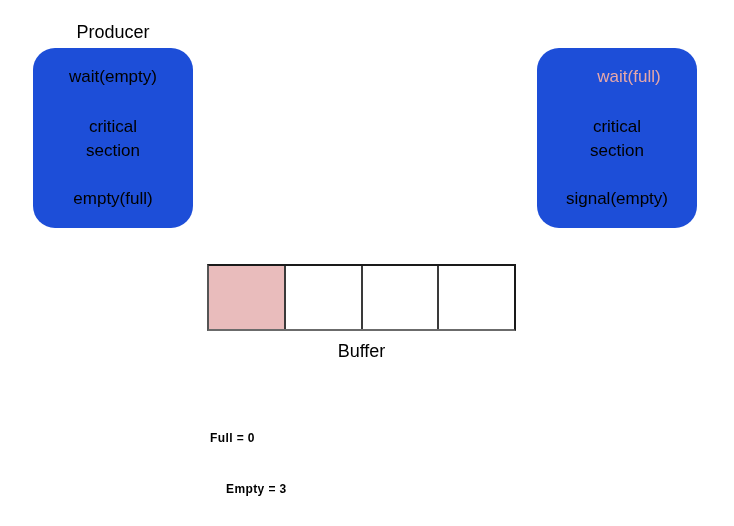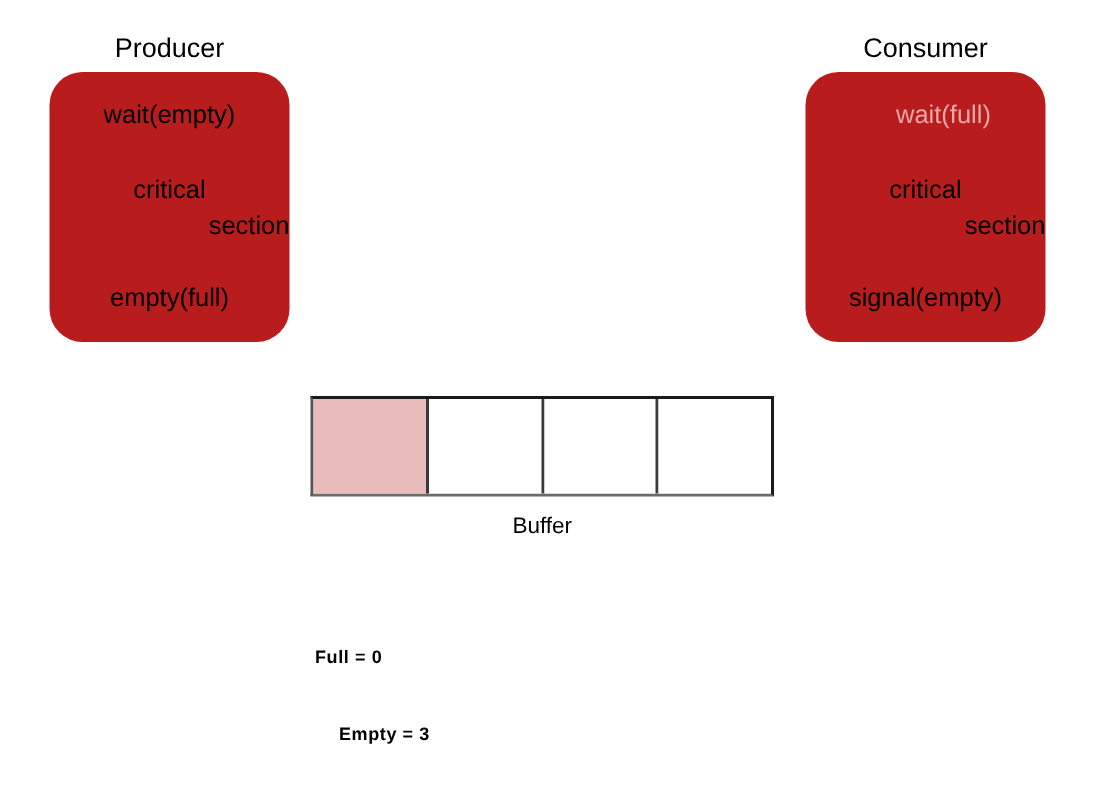--- a/index.html
+++ b/index.html
@@ -35,38 +35,38 @@
   }
   #producer-title { left: 33px; top: 21px; width: 160px; }
   #consumer-title { left: 537px; top: 21px; width: 160px; }
 
   
   .proc-box {
     position: absolute;
     width: 160px;
     height: 180px;
     border-radius: 22px;
-    background: #b91c1c;
+    background: #1d4ed8;
     box-sizing: border-box;
   }
   #producer-box { left: 33px; top: 48px; }
   #consumer-box { left: 537px; top: 48px; }
 
   .proc-line {
     position: absolute;
     width: 100%;
     text-align: center;
     font-size: 17px;
     line-height: 21px;
     white-space: nowrap;
     color: #000;
   }
   .line-wait     { top: 18px; }
   .line-crit1    { top: 68px; }
-  .line-crit2    { top: 92px; text-align: right; }
+  .line-crit2    { top: 92px; }
   .line-signal   { top: 140px; }
   .muted { color: #e8a8a8; margin-left: 12px; }
 
   
   #buffer {
     position: absolute;
     left: 207px;
     top: 264px;
     width: 309px;
     height: 67px;
@@ -86,21 +86,21 @@
   }
   .buf-cell:last-child { border-right: none; }
   .buf-cell.filled { background: #e9bcbc; }
 
   #buffer-label {
     position: absolute;
     left: 207px;
     top: 340px;
     width: 309px;
     text-align: center;
-    font-size: 15px;
+    font-size: 18px;
     line-height: 22px;
     color: #000;
     white-space: nowrap;
   }
 
   
   .counter {
     position: absolute;
     left: 210px;
     font-size: 12px;
@@ -120,21 +120,20 @@
 
   <div class="proc-title" id="producer-title">Producer</div>
 
   <div class="proc-box" id="producer-box">
     <div class="proc-line line-wait">wait(empty)</div>
     <div class="proc-line line-crit1">critical</div>
     <div class="proc-line line-crit2">section</div>
     <div class="proc-line line-signal">empty(full)</div>
   </div>
 
-  <div class="proc-title" id="consumer-title">Consumer</div>
 
   <div class="proc-box" id="consumer-box">
     <div class="proc-line line-wait muted">wait(full)</div>
     <div class="proc-line line-crit1">critical</div>
     <div class="proc-line line-crit2">section</div>
     <div class="proc-line line-signal">signal(empty)</div>
   </div>
 
   <div id="buffer">
     <div class="buf-cell filled"></div>

